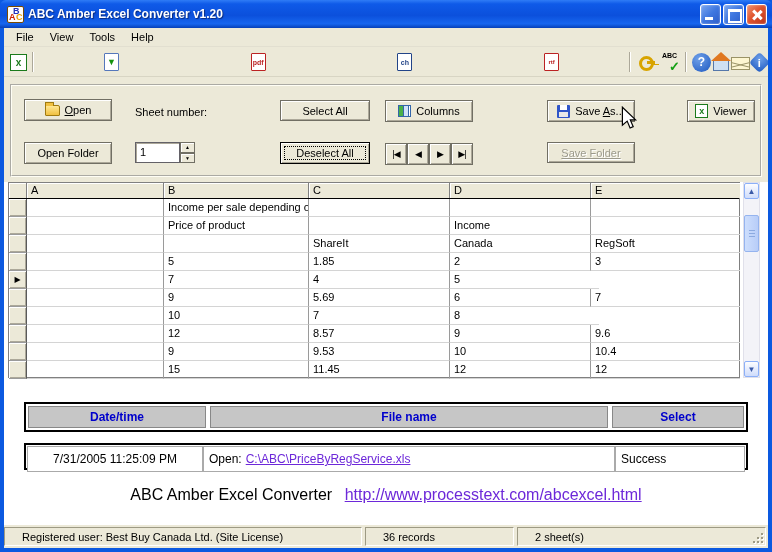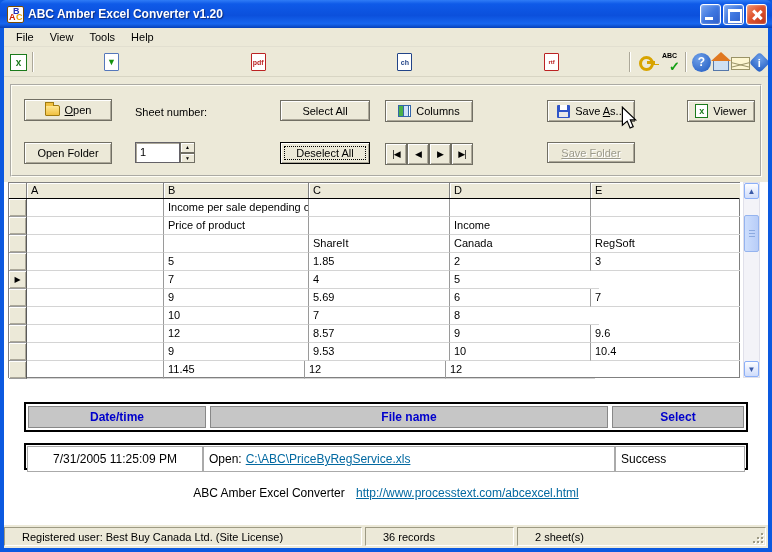--- a/index.html
+++ b/index.html
@@ -115,23 +115,23 @@
     display:flex;align-items:center;justify-content:center;}
   .hc-0{width:178px;}
   .hc-1{flex:1;}
   .hc-2{width:132px;}
   .logrow{position:absolute;left:20px;top:415px;width:724px;height:27px;border:2px solid #000;background:#fff;
     display:flex;padding:1px;}
   .logrow .rcell{border:1px solid #aaa;font-size:12px;display:flex;align-items:center;background:#fff;padding:12px 5px;color:#000;}
   .rc-0{width:176px;justify-content:center;}
   .rc-1{flex:1;gap:4px;}
   .rc-2{width:130px;}
-  a.glink,.glink{color:#0369a1;text-decoration:underline;cursor:pointer;}
-
-  .footer{position:absolute;left:0;top:458px;width:764px;text-align:center;font-size:12px;color:#000;}
+  a.glink,.glink{color:#6d28d9;text-decoration:underline;cursor:pointer;}
+
+  .footer{position:absolute;left:0;top:458px;width:764px;text-align:center;font-size:16px;color:#000;}
   .footer .glink{margin-left:8px;}
 
   
   .statusbar{position:absolute;left:0;top:496px;width:764px;height:24px;background:#ece9d8;border-top:1px solid #fff;
     display:flex;gap:3px;padding:2px 2px 2px 0;font-size:11px;}
   .spanel{border:1px solid;border-color:#9d9a84 #fff #fff #9d9a84;display:flex;align-items:center;padding-left:17px;color:#000;}
   .sp-0{width:358px;}
   .sp-1{width:149px;}
   .sp-2{flex:1;position:relative;}
   .grip{position:absolute;right:1px;bottom:1px;width:13px;height:13px;}
@@ -310,20 +310,21 @@
             <div class="gsel w-sel"></div>
             <div class="gc w-0"></div>
             <div class="gc w-1">9</div>
             <div class="gc w-2">9.53</div>
             <div class="gc w-3">10</div>
             <div class="gc w-4">10.4</div>
           </div>
           <div class="grow">
             <div class="gsel w-sel"></div>
             <div class="gc w-0"></div>
+            <div class="gc w-1">15</div>
             <div class="gc w-2">11.45</div>
             <div class="gc w-3">12</div>
             <div class="gc w-4">12</div>
           </div>
         </div>
     </div>
 
     <div class="vsb">
       <div class="sb-btn sb-up">▲</div>
       <div class="sb-thumb"></div>

